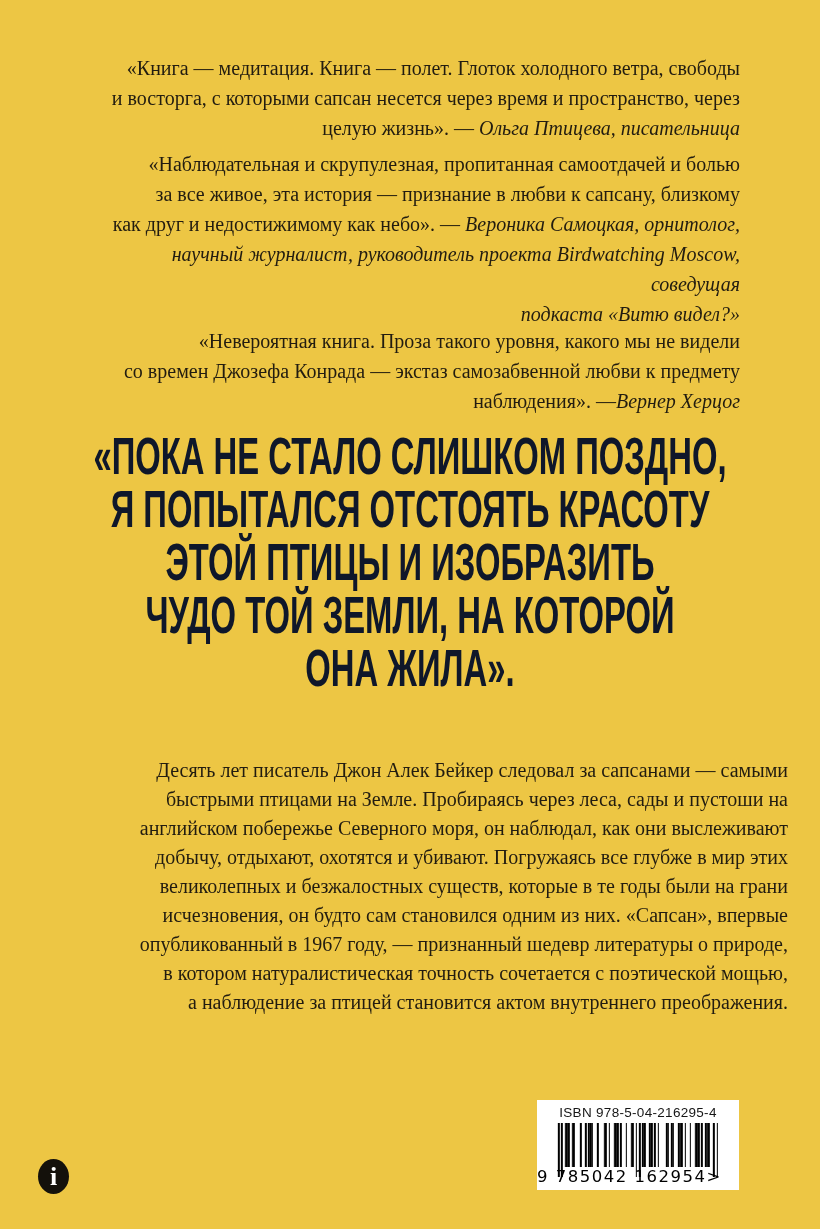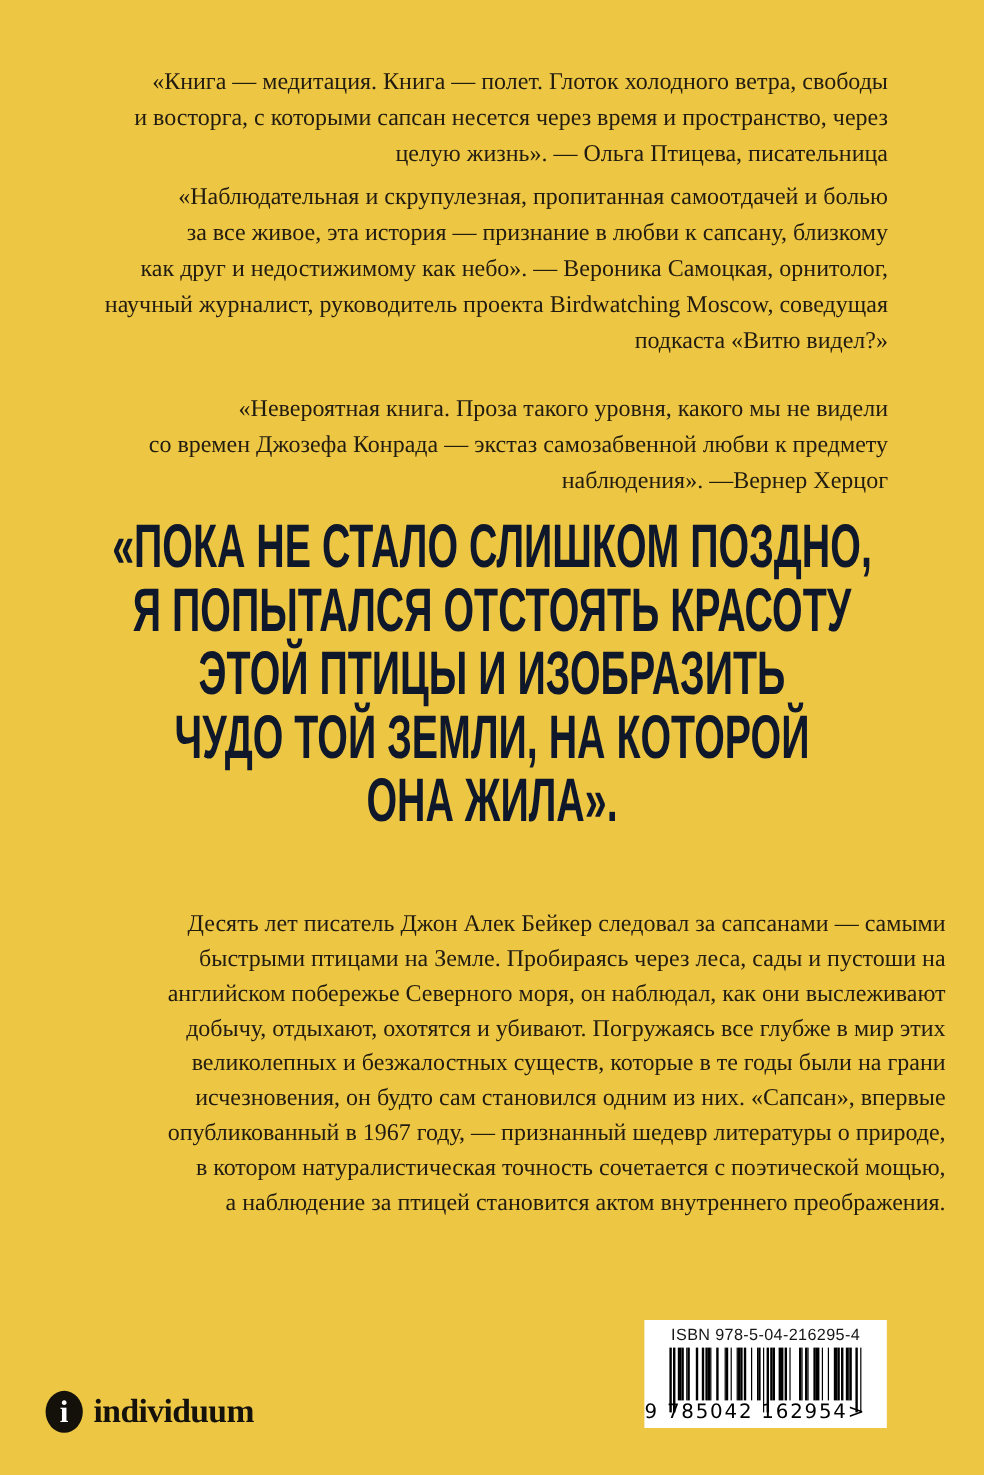--- a/index.html
+++ b/index.html
@@ -7,21 +7,21 @@
     width:820px; height:1229px; position:relative; overflow:hidden;
     background:#edc644;
     font-family:"Liberation Serif", serif;
     color:#221c10;
   }
   .quote {
     position:absolute; left:40px; right:40px;
     text-align:right; font-size:20px; line-height:30px;
     white-space:pre-line;
   }
-  .quote .attr { }
+  .quote .attr { font-style:italic; }
   #q1 { top:33px; }
   #q2 { top:129px; }
   #q3 { top:306px; }
 
   .bigquote {
     position:absolute; top:430px; left:0; right:0;
     font-family:"Liberation Sans", sans-serif;
     font-weight:bold; color:#0f172a;
   }
   .bq-line {
@@ -109,21 +109,20 @@
 великолепных и безжалостных существ, которые в те годы были на грани
 исчезновения, он будто сам становился одним из них. «Сапсан», впервые
 опубликованный в 1967 году, — признанный шедевр литературы о природе,
 в котором натуралистическая точность сочетается с поэтической мощью,
 а наблюдение за птицей становится актом внутреннего преображения.</p>
 
 <div class="logo">
   <div class="logo-circle">
     <span class="glyph">i</span>
   </div>
-  <span class="logo-name">individuum</span>
 </div>
 
 <div class="barcode-box">
   <div class="isbn-label">ISBN 978-5-04-216295-4</div>
   <div class="bars">
       <div class="m b g"></div>
       <div class="m g"></div>
       <div class="m b g"></div>
       <div class="m"></div>
       <div class="m b"></div>

